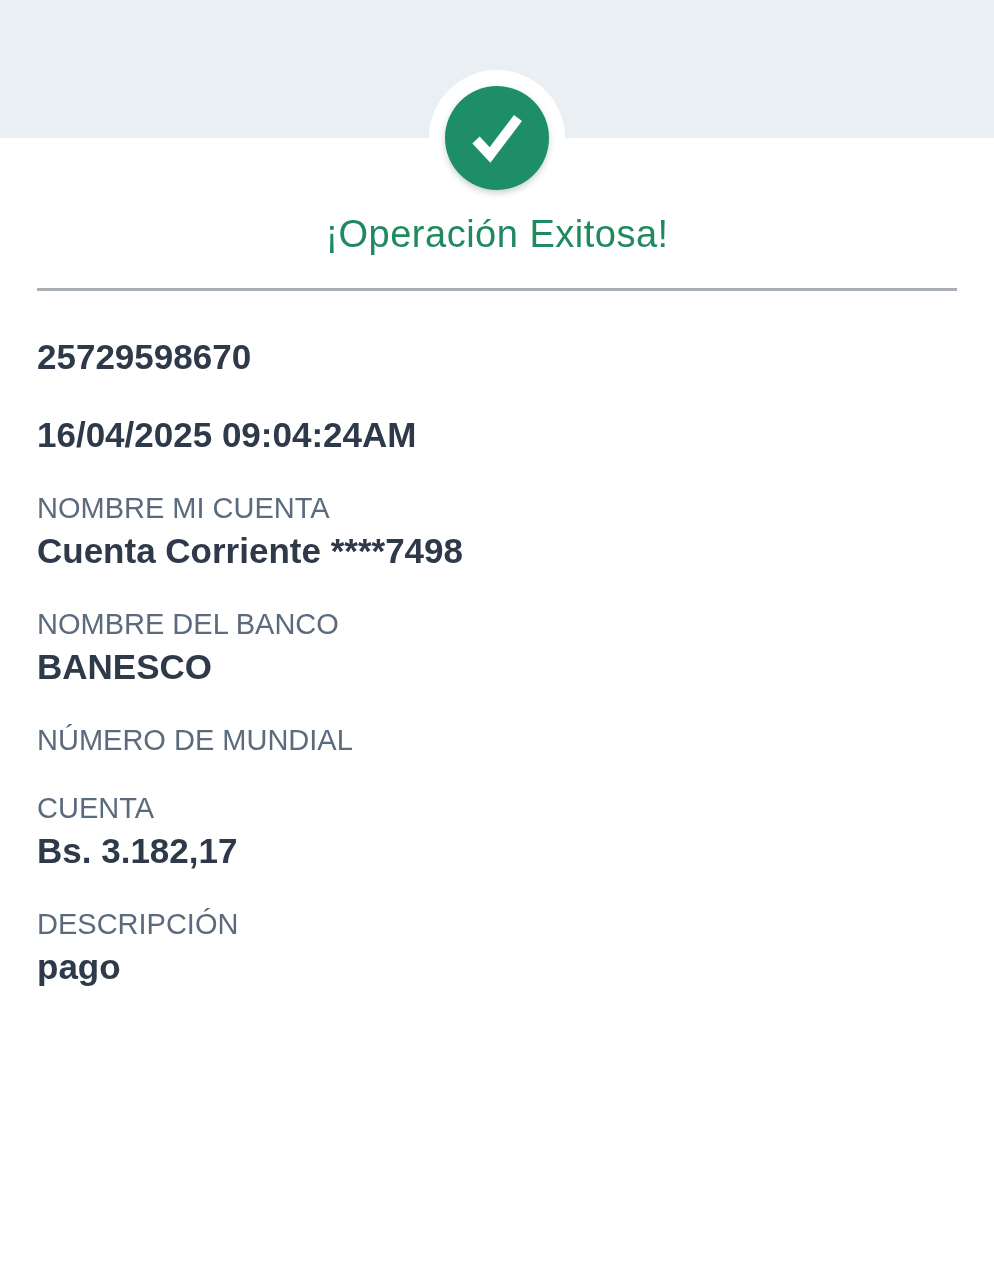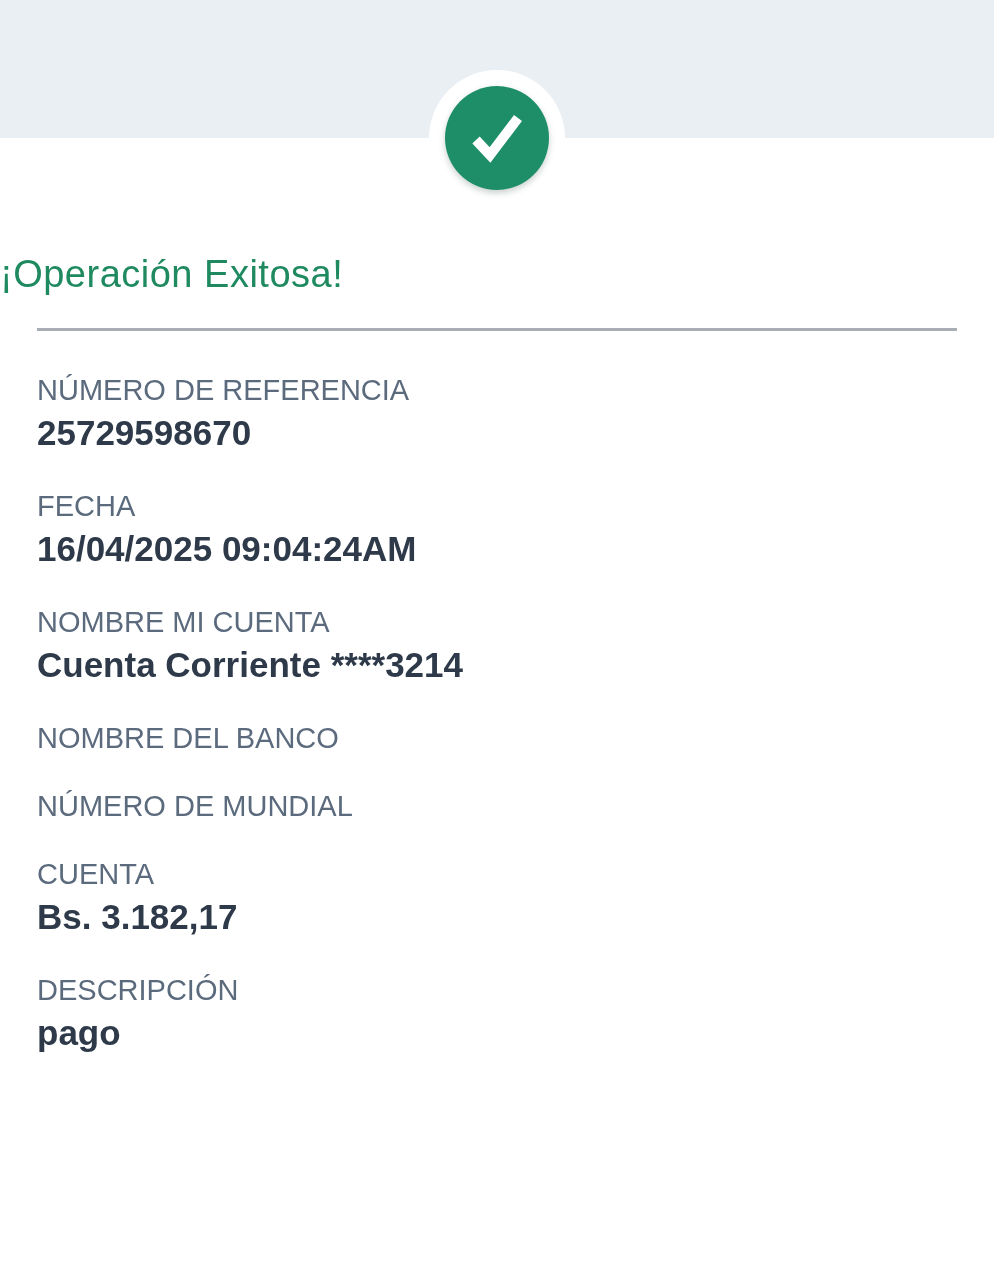--- a/index.html
+++ b/index.html
@@ -44,21 +44,22 @@
     display: flex;
     align-items: center;
     justify-content: center;
     box-shadow: 0 3px 6px rgba(40, 70, 60, 0.25);
   }
   .badge-inner svg {
     display: block;
   }
   
   .title {
-    margin-top: 112px;
+    margin-top: 72px;
+    text-align: center;
     font-size: 38px;
     line-height: 48px;
     font-weight: 400;
     color: #1f8a60;
     letter-spacing: 0.5px;
   }
   
   .divider {
     height: 3px;
     background: #a9aeb4;
@@ -108,36 +109,35 @@
     </div>
   </div>
 
   <div class="title">¡Operación Exitosa!</div>
 
   <div class="divider"></div>
 
   <div class="fields">
 
     <div class="field">
-      <div class="field-label">NÚMERO DE REFERENCIA</div>
       <div class="field-value">25729598670</div>
     </div>
 
     <div class="field">
-      <div class="field-label">FECHA</div>
       <div class="field-value">16/04/2025 09:04:24AM</div>
     </div>
 
     <div class="field">
       <div class="field-label">NOMBRE MI CUENTA</div>
-      <div class="field-value">Cuenta Corriente ****3214</div>
+      <div class="field-value">Cuenta Corriente ****7498</div>
     </div>
 
     <div class="field">
       <div class="field-label">NOMBRE DEL BANCO</div>
+      <div class="field-value">BANESCO</div>
     </div>
 
 
     <div class="field">
       <div class="field-label">NÚMERO DE MUNDIAL</div>
     </div>
 
     <div class="field">
       <div class="field-label">CUENTA</div>
       <div class="field-value">Bs. 3.182,17</div>

